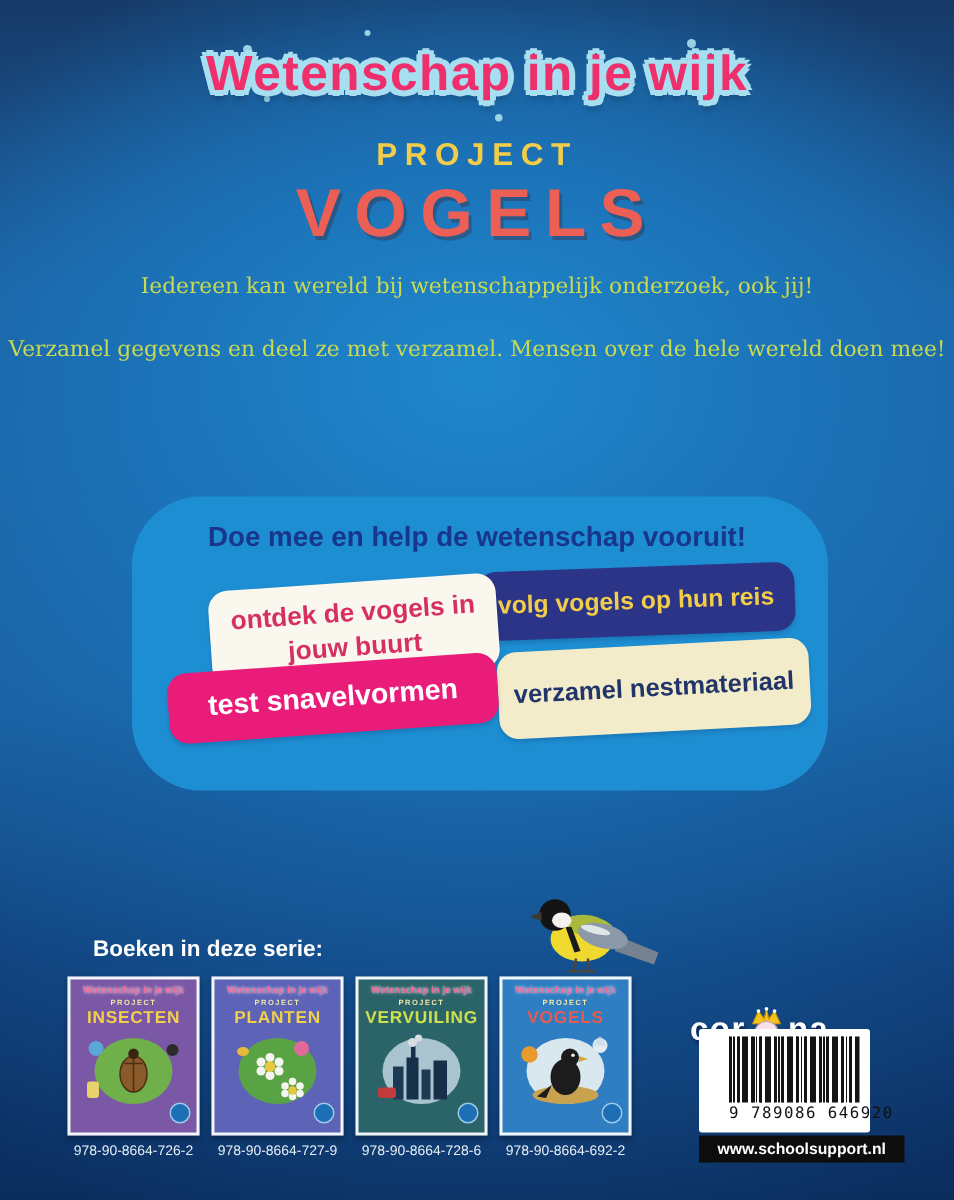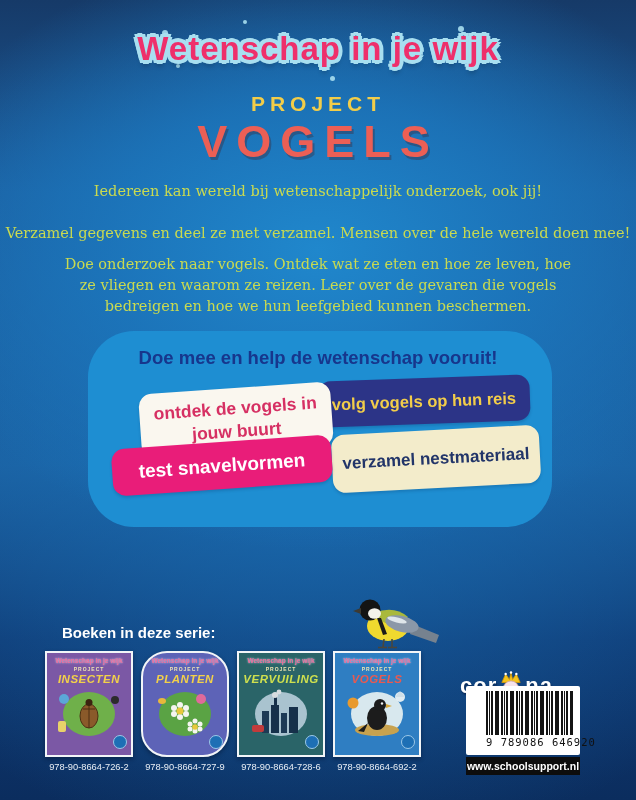--- a/index.html
+++ b/index.html
@@ -93,26 +93,26 @@
   .covers-row { position: absolute; left: 45px; top: 651px; display: flex; gap: 8px; }
   .cover {
     position: relative;
     width: 88px; height: 106px;
     border: 2px solid #f2f5f8;
     overflow: hidden;
     display: flex; flex-direction: column; align-items: center;
     box-shadow: 0 2px 4px rgba(0,10,30,.4);
   }
   .cover-1 { background: #7b58a5; }
-  .cover-2 { background: #5d63b7; border-radius: 26px; }
+  .cover-2 { background: #5d63b7; }
   .cover-3 { background: #2a6468; }
   .cover-4 { background: #2f7ec2; }
   .cover-logo { margin-top: 4px; font-size: 6.5px; font-weight: 800; color: #f06a9a; text-shadow: 0 0 2px #cfeaf5; white-space: nowrap; }
   .cover-kicker { margin-top: 2px; font-size: 5px; font-weight: 700; letter-spacing: 1px; color: #f0e6b0; }
-  .cover-title { margin-top: 1px; font-size: 11.5px; font-weight: 800; letter-spacing: .5px; white-space: nowrap; font-style: italic; }
+  .cover-title { margin-top: 1px; font-size: 11.5px; font-weight: 800; letter-spacing: .5px; white-space: nowrap; }
   .cover-1 .cover-title, .cover-2 .cover-title { color: #f2d04a; }
   .cover-3 .cover-title { color: #cfe04e; }
   .cover-4 .cover-title { color: #e85a50; }
   .cover-art { margin-top: 2px; }
   .cover-badge {
     position: absolute; right: 4px; bottom: 6px;
     width: 14px; height: 14px; border-radius: 50%;
     background: #1d6fb5; border: 1px solid #9cc8e8;
   }
   .isbn-row { position: absolute; left: 45px; top: 762px; display: flex; gap: 8px; }
@@ -139,21 +139,21 @@
       repeating-linear-gradient(90deg, #141414 0 2px, transparent 2px 5px),
       repeating-linear-gradient(90deg, #141414 0 1px, transparent 1px 3px);
   }
   .barcode-number {
     margin-top: 1px; text-align: center;
     font-family: "DejaVu Sans Mono", monospace;
     font-size: 10.5px; color: #111; letter-spacing: 1px; white-space: nowrap;
   }
   .website-strip {
     position: absolute; left: 466px; top: 757px;
-    width: 114px; height: 18px;
+    width: 137px; height: 18px;
     background: #0d0d0d;
     display: flex; align-items: center; justify-content: center;
     font-size: 10.5px; font-weight: 700; color: #ffffff; white-space: nowrap;
   }
 </style>
 </head>
 <body>
 
 <div class="page">
 
@@ -168,25 +168,20 @@
 
   <div class="kicker">PROJECT</div>
   <div class="title">VOGELS</div>
 
   <div class="paragraph intro">
     <span>Iedereen kan wereld bij wetenschappelijk onderzoek, ook jij!</span><br>
     <br>
     <span>Verzamel gegevens en deel ze met verzamel. Mensen over de hele wereld doen mee!</span>
   </div>
 
-  <div class="paragraph desc">
-    <span>Doe onderzoek naar vogels. Ontdek wat ze eten en hoe ze leven, hoe</span><br>
-    <span>ze vliegen en waarom ze reizen. Leer over de gevaren die vogels</span><br>
-    <span>bedreigen en hoe we hun leefgebied kunnen beschermen.</span>
-  </div>
 
   <div class="panel"></div>
   <div class="cta">Doe mee en help de wetenschap vooruit!</div>
 
   <div class="badge badge-navy">volg vogels op hun reis</div>
   <div class="badge badge-white">ontdek de vogels in jouw buurt</div>
   <div class="badge badge-cream">verzamel nestmateriaal</div>
   <div class="badge badge-magenta">test snavelvormen</div>
 
   <svg class="bird" viewBox="0 0 92 60">

